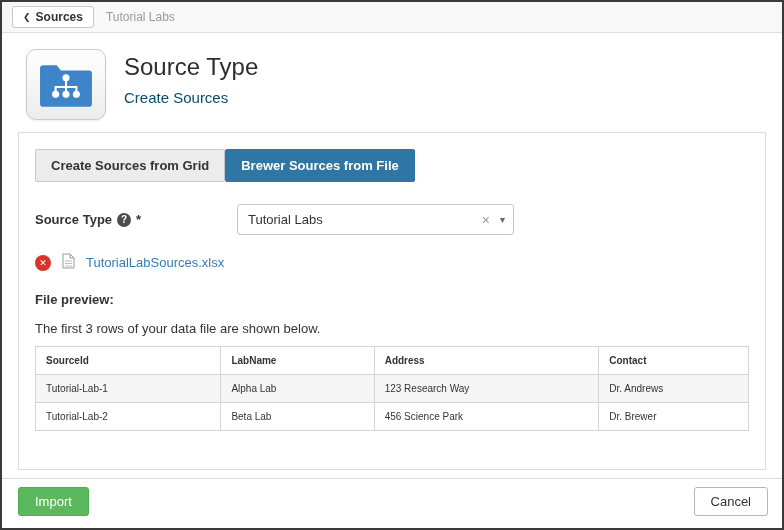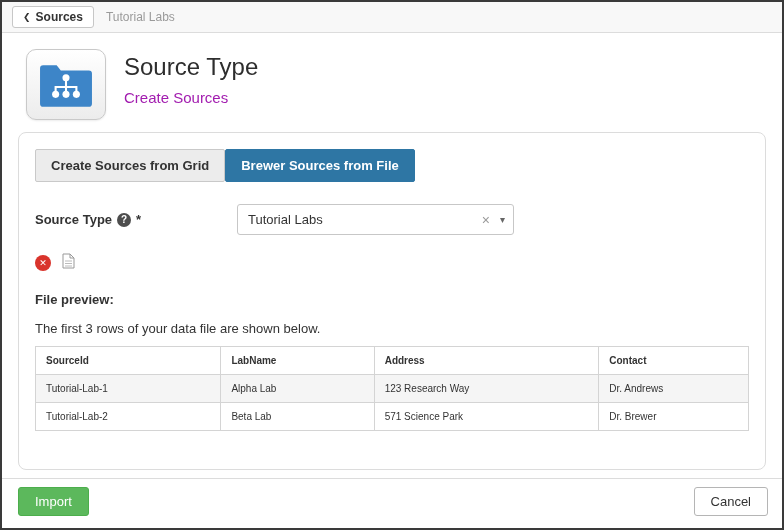--- a/index.html
+++ b/index.html
@@ -41,25 +41,25 @@
     width: 80px; height: 71px; flex: none;
     border: 1px solid #c9c9c9; border-radius: 10px;
     background: linear-gradient(#ffffff, #ececec);
     display: flex; align-items: center; justify-content: center;
     box-shadow: 0 1px 2px rgba(0,0,0,.08);
   }
   .app-icon .folder { fill: var(--folder-icon, #3d85c8); }
   .app-icon .glyph { fill: #fff; }
   .app-icon .glyph-line { stroke: #fff; stroke-width: 2; fill: none; }
   .titles h1 { font-size: 24px; font-weight: 400; color: #2e2e2e; margin-top: 4px; }
-  .titles .subtitle { font-size: 15px; color: #a21caf; margin-top: 8px; }
+  .titles .subtitle { font-size: 15px; color: #0c4a6e; margin-top: 8px; }
   
   .content { flex: 1; padding: 0 16px 8px 16px; }
   .panel {
-    border: 1px solid #dcdcdc; border-radius: 8px;
+    border: 1px solid #dcdcdc; border-radius: 0;
     padding: 16px 16px 20px 16px; height: 100%;
     background: #fff;
   }
   .tabs { display: flex; margin-bottom: 22px; }
   .tab {
     font-family: inherit; font-size: 13px; font-weight: 600;
     padding: 8px 15px; cursor: pointer; border-radius: 2px;
   }
   .tab.inactive { background: #ececec; border: 1px solid #c9c9c9; color: #333; }
   .tab.active { background: var(--active-tab, #2e76a4); border: 1px solid var(--active-tab, #2e76a4); color: #fff; }
@@ -167,20 +167,21 @@
         <span class="delete-icon">✕</span>
         <span>
           <svg width="13" height="16" viewBox="0 0 13 16" aria-hidden="true">
             <path d="M1 1 h7 l4 4 v10 h-11 z" fill="#fff" stroke="#999"></path>
             <path d="M8 1 v4 h4" fill="none" stroke="#999"></path>
             <line x1="3" y1="8" x2="10" y2="8" stroke="#bbb"></line>
             <line x1="3" y1="10.5" x2="10" y2="10.5" stroke="#bbb"></line>
             <line x1="3" y1="13" x2="10" y2="13" stroke="#bbb"></line>
           </svg>
         </span>
+        <a class="file-link">TutorialLabSources.xlsx</a>
       </div>
 
       <div class="preview-label">File preview:</div>
       <div class="preview-note">The first 3 rows of your data file are shown below.</div>
 
       <table class="preview-table">
         <colgroup>
           <col style="width:26%">
             <col style="width:21.5%">
             <col style="width:31.5%">
@@ -197,21 +198,21 @@
         <tbody>
           <tr>
             <td>Tutorial-Lab-1</td>
             <td>Alpha Lab</td>
             <td>123 Research Way</td>
             <td>Dr. Andrews</td>
           </tr>
           <tr>
             <td>Tutorial-Lab-2</td>
             <td>Beta Lab</td>
-            <td>571 Science Park</td>
+            <td>456 Science Park</td>
             <td>Dr. Brewer</td>
           </tr>
         </tbody>
       </table>
 
     </div>
   </div>
 
   <div class="footer">
     <button class="btn btn-import">Import</button>

